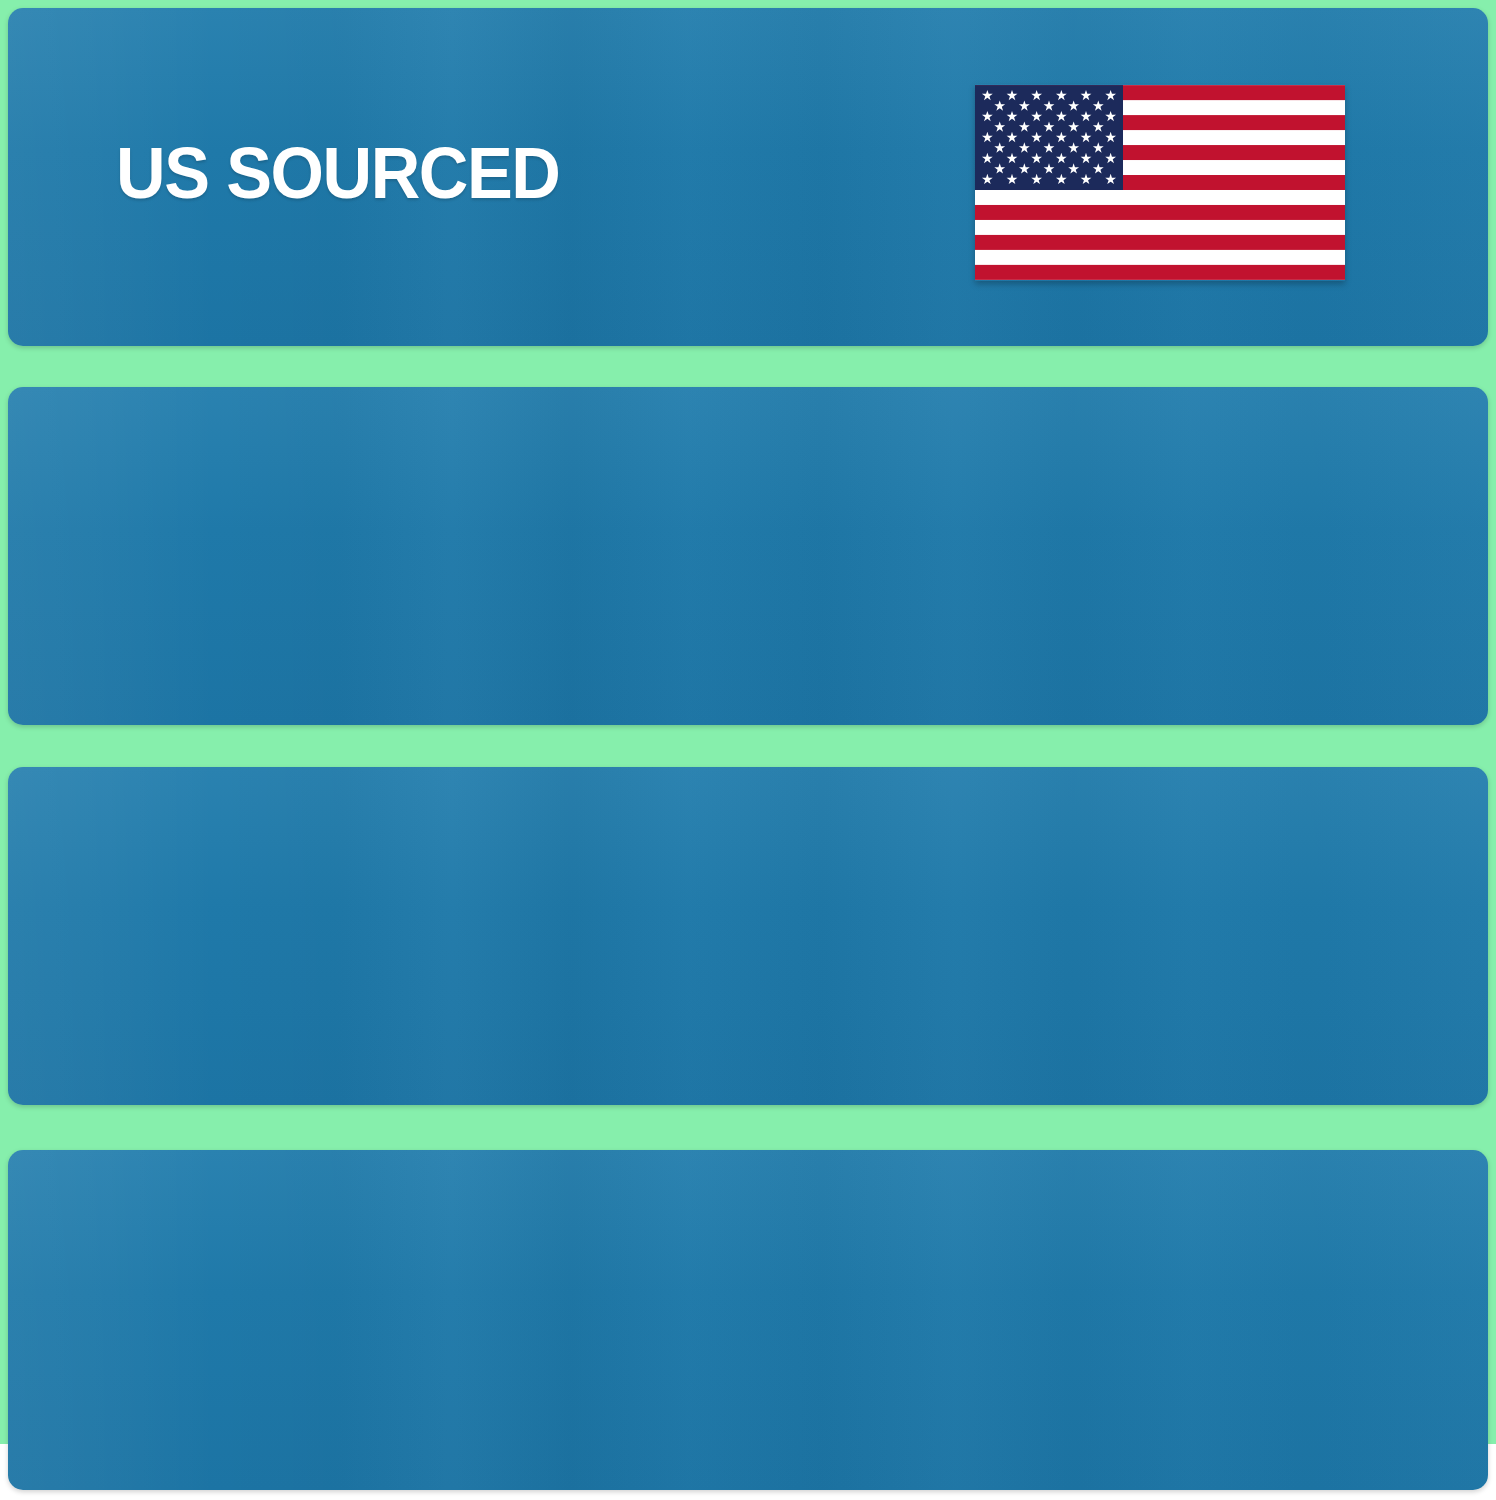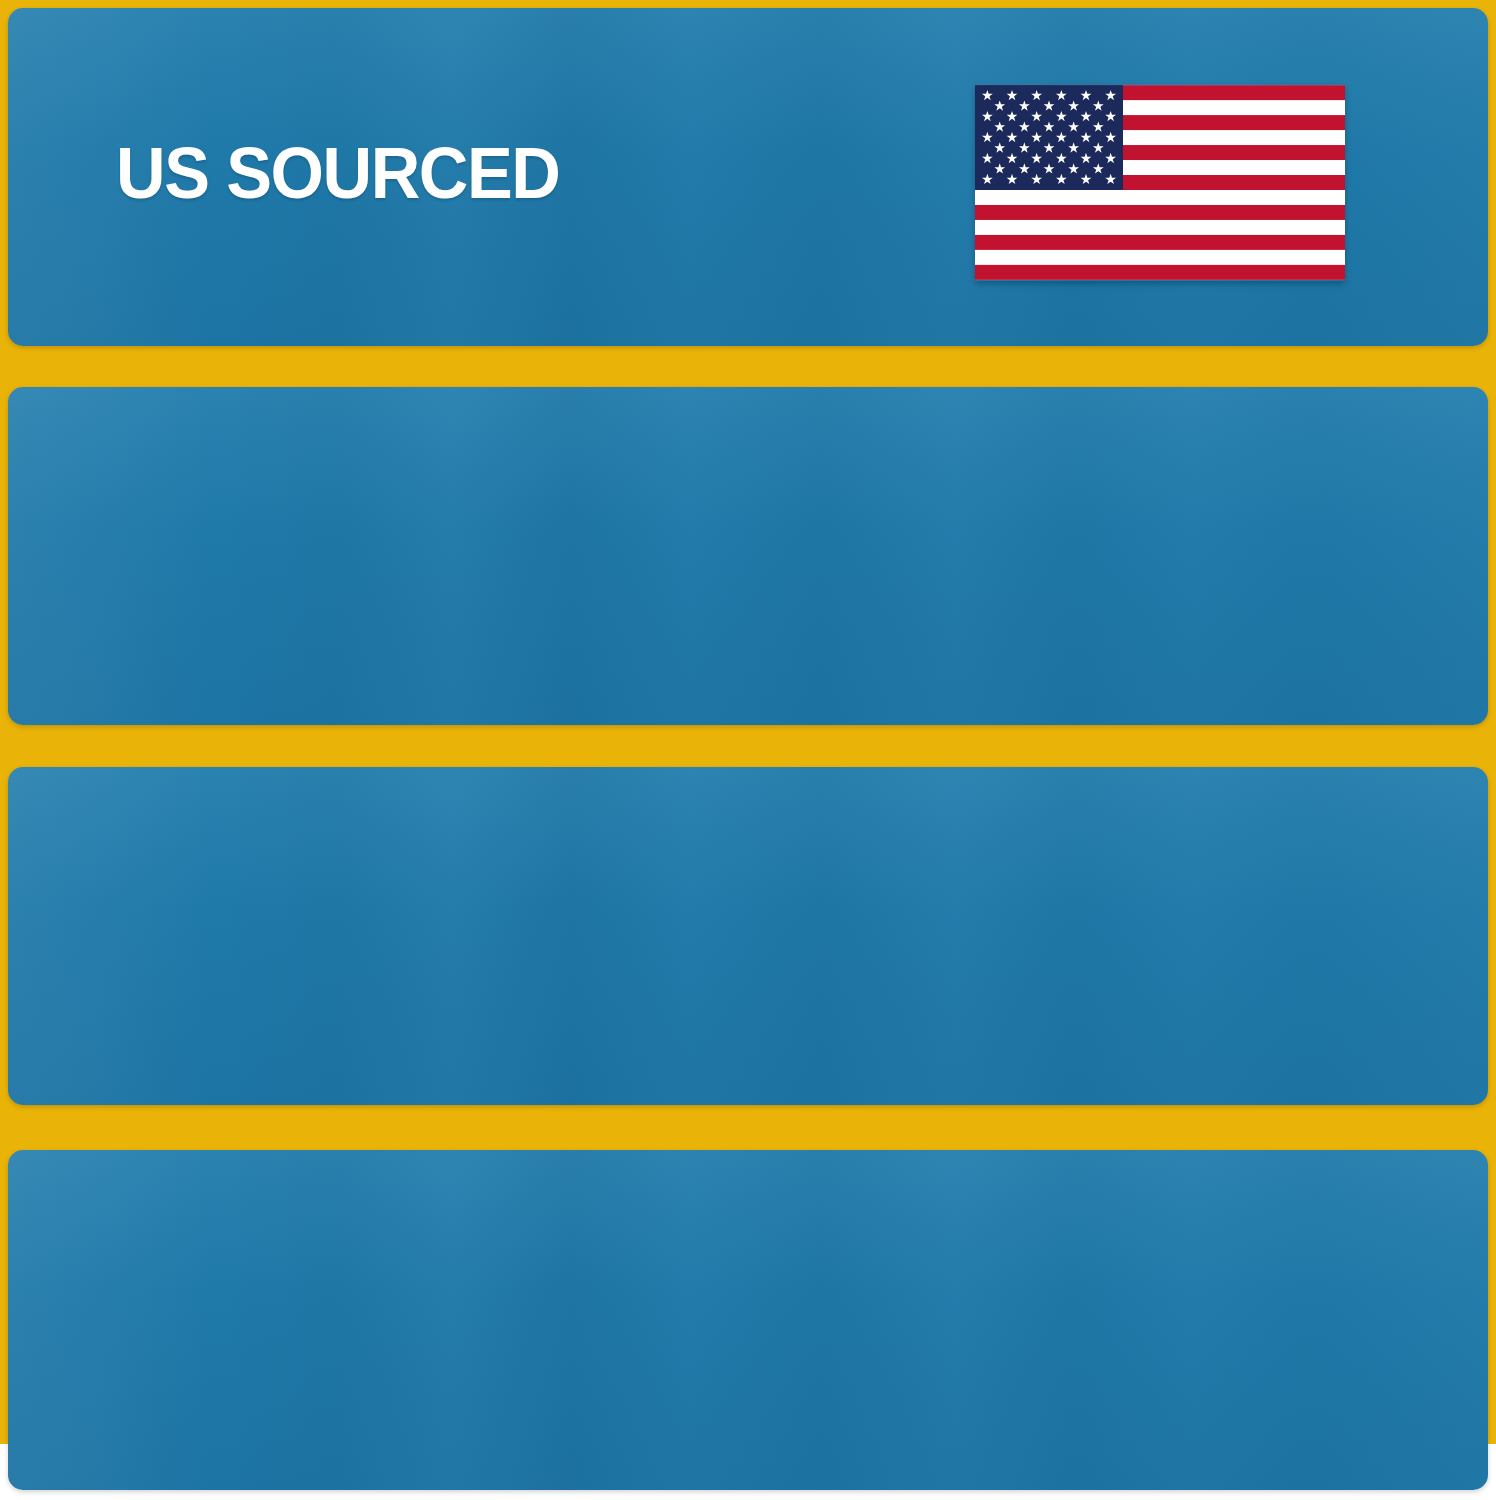--- a/index.html
+++ b/index.html
@@ -9,21 +9,21 @@
     height:1500px;
     background:#ffffff;
     font-family:"Liberation Sans", sans-serif;
     overflow:hidden;
   }
 
   #page {
     position:relative;
     width:1496px;
     height:1444px;
-    background:#eab308;
+    background:#86efac;
   }
 
   
   .panel {
     position:absolute;
     left:8px;
     width:1480px;
     border-radius:15px;
     overflow:hidden;
     background:

